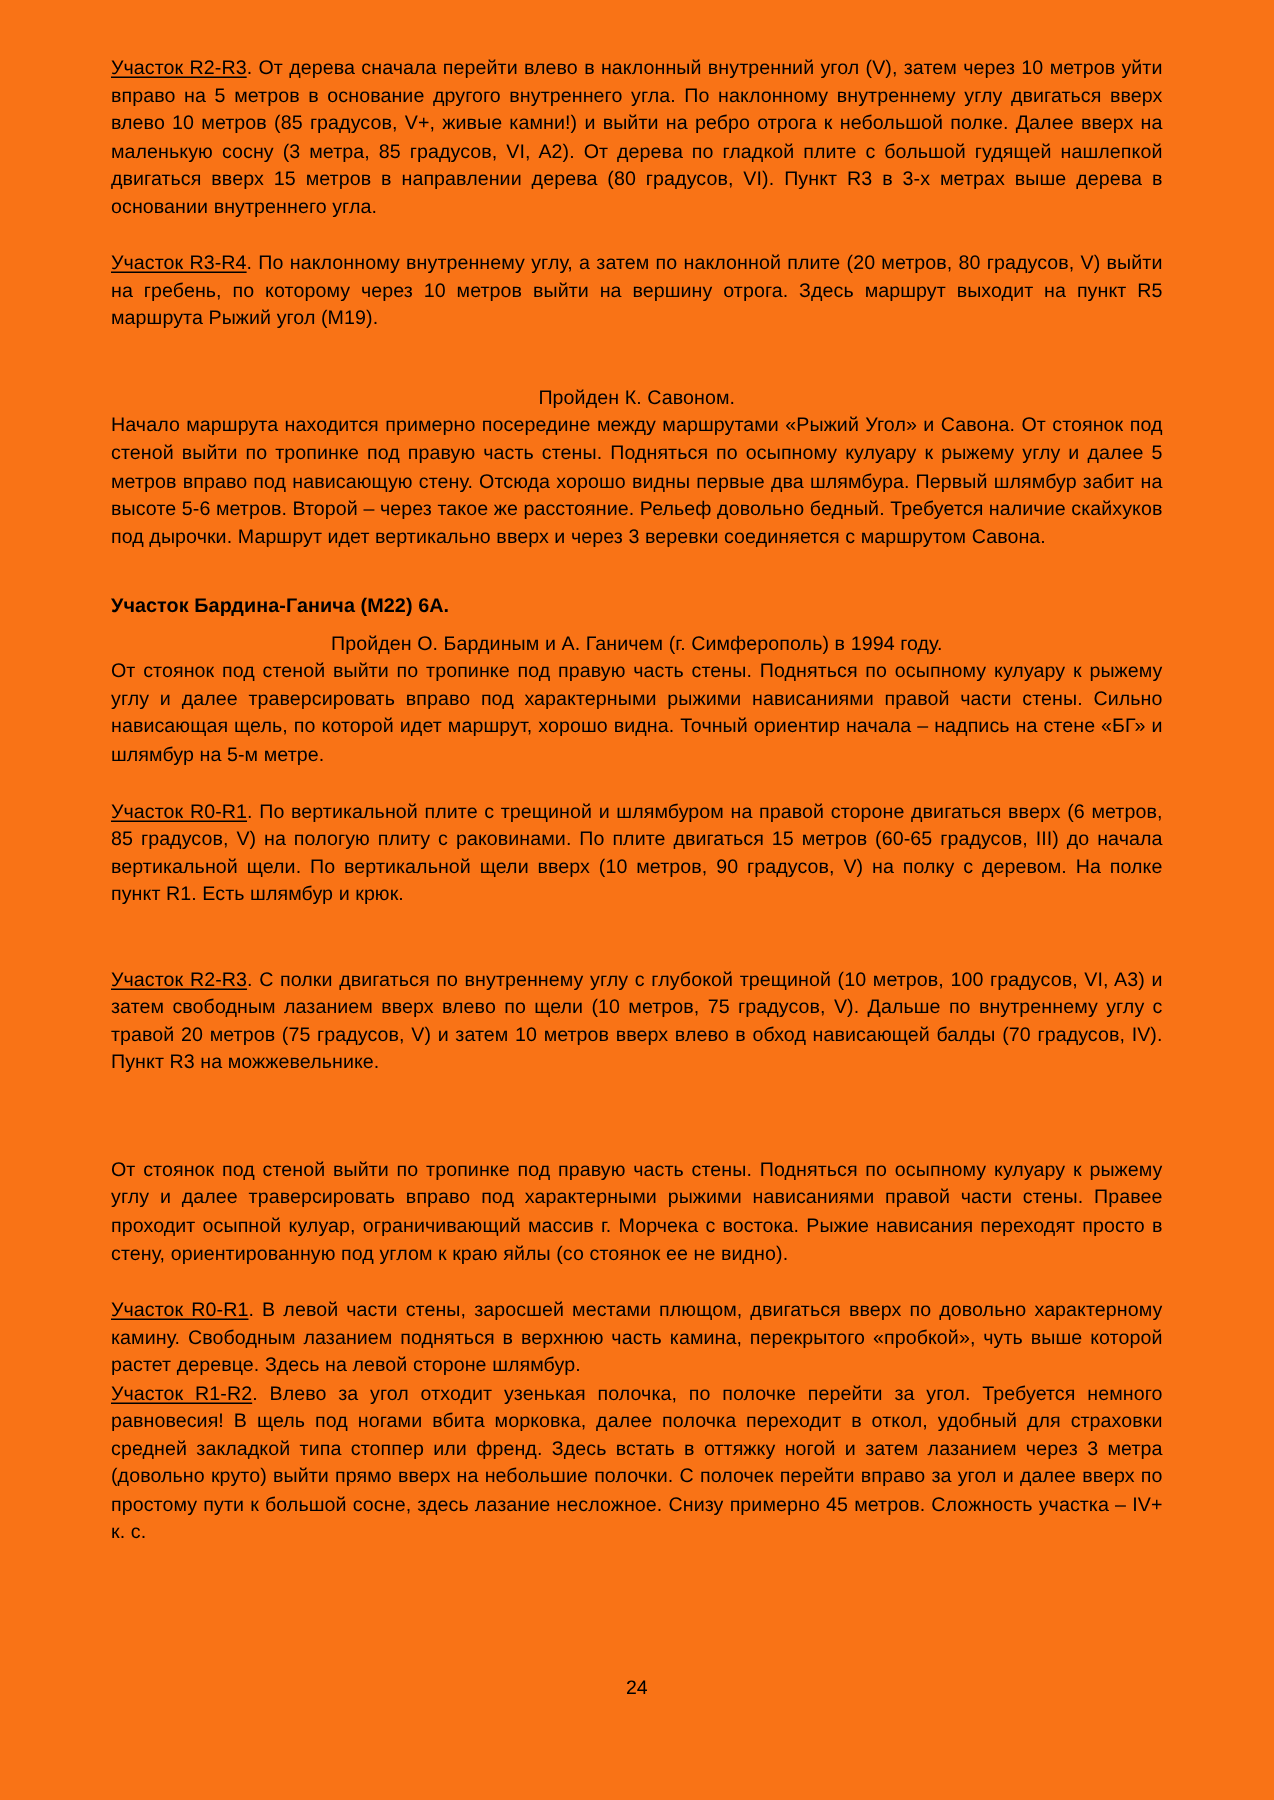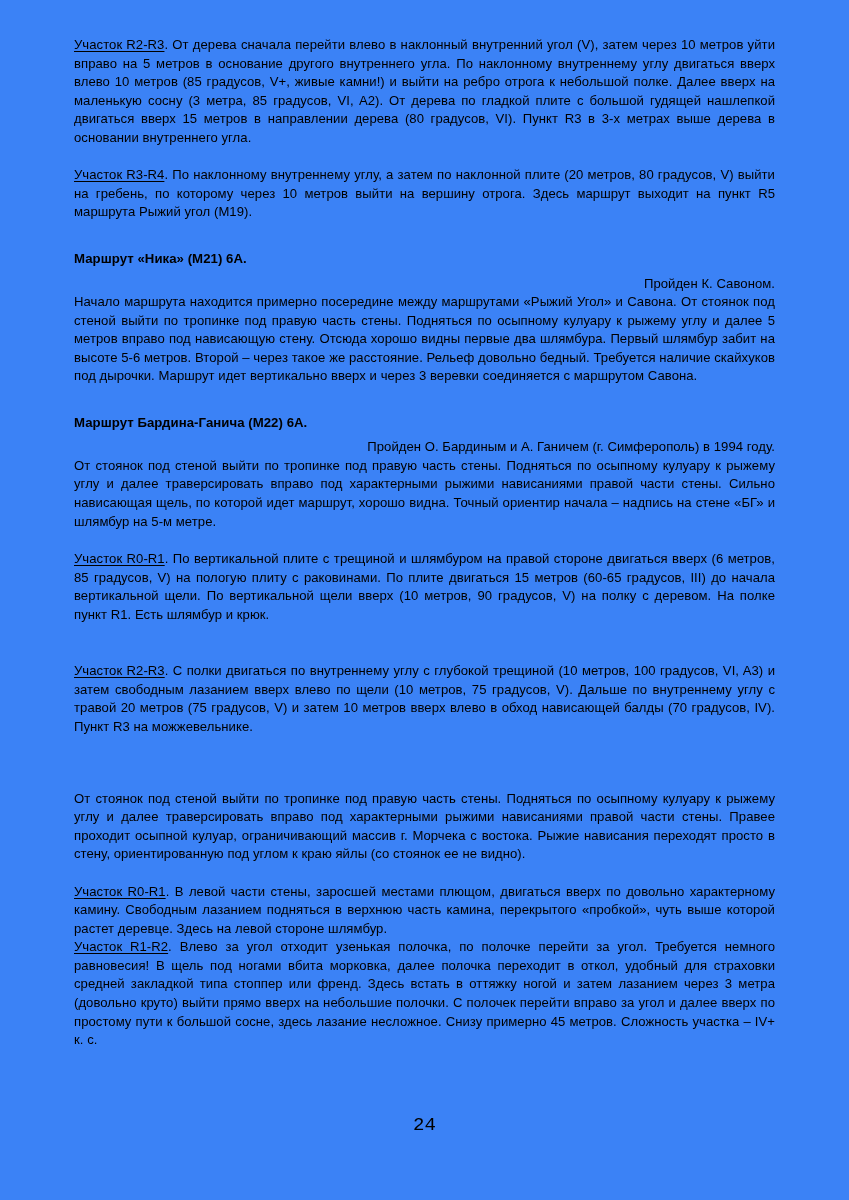--- a/index.html
+++ b/index.html
@@ -12,37 +12,37 @@
     width: 849px;
     height: 1200px;
     font-family: "Liberation Sans", sans-serif;
     color: #000000;
     -webkit-font-smoothing: none;
   }
   .page {
     position: relative;
     width: 849px;
     height: 1200px;
-    background: #3b82f6;
+    background: #f97316;
     box-sizing: border-box;
     padding: 36px 74px 0 74px;
   }
   .content {
     width: 701px;
   }
   p {
     margin: 0;
     font-size: 13.1px;
     line-height: 18.55px;
     text-align: justify;
     text-justify: inter-word;
     letter-spacing: 0.05px;
   }
   p.tight {
-    text-align: right;
+    text-align: center;
   }
   .gap-lg { height: 19px; }
   .gap-xl { height: 28px; }
   .gap-sm { height: 6px; }
   h2.route-heading {
     margin: 0;
     font-size: 13.2px;
     line-height: 18.6px;
     font-weight: bold;
     text-align: left;
@@ -51,47 +51,46 @@
   .u {
     text-decoration: underline;
     text-underline-offset: 1.5px;
   }
   .pagenum {
     position: absolute;
     left: 0;
     right: 0;
     top: 1117px;
     text-align: center;
-    font-family: Liberation Mono, monospace;
-    font-size: 19px;
+    font-family: Liberation Sans, sans-serif;
+    font-size: 13px;
     line-height: 16px;
   }
 </style>
 </head>
 <body>
 
 <div class="page">
   <div class="content">
 
     <p><span class="u">Участок R2-R3</span><span>. От дерева сначала перейти влево в наклонный внутренний угол (V), затем через 10 метров уйти вправо на 5 метров в основание другого внутреннего угла. По наклонному внутреннему углу двигаться вверх влево 10 метров (85 градусов, V+, живые камни!) и выйти на ребро отрога к небольшой полке. Далее вверх на маленькую сосну (3 метра, 85 градусов, VI, A2). От дерева по гладкой плите с большой гудящей нашлепкой двигаться вверх 15 метров в направлении дерева (80 градусов, VI). Пункт R3 в 3-х метрах выше дерева в основании внутреннего угла.</span></p>
 
     <div class="gap-lg"></div>
 
     <p><span class="u">Участок R3-R4</span><span>. По наклонному внутреннему углу, а затем по наклонной плите (20 метров, 80 градусов, V) выйти на гребень, по которому через 10 метров выйти на вершину отрога. Здесь маршрут выходит на пункт R5 маршрута Рыжий угол (M19).</span></p>
 
     <div class="gap-xl"></div>
 
-    <h2 class="route-heading">Маршрут «Ника» (М21) 6А.</h2>
     <div class="gap-sm"></div>
     <p class="tight">Пройден К. Савоном.</p>
     <p>Начало маршрута находится примерно посередине между маршрутами «Рыжий Угол» и Савона. От стоянок под стеной выйти по тропинке под правую часть стены. Подняться по осыпному кулуару к рыжему углу и далее 5 метров вправо под нависающую стену. Отсюда хорошо видны первые два шлямбура. Первый шлямбур забит на высоте 5-6 метров. Второй – через такое же расстояние. Рельеф довольно бедный. Требуется наличие скайхуков под дырочки. Маршрут идет вертикально вверх и через 3 веревки соединяется с маршрутом Савона.</p>
 
     <div class="gap-xl"></div>
 
-    <h2 class="route-heading">Маршрут Бардина-Ганича (М22) 6А.</h2>
+    <h2 class="route-heading">Участок Бардина-Ганича (М22) 6А.</h2>
     <div class="gap-sm"></div>
     <p class="tight">Пройден О. Бардиным и А. Ганичем (г. Симферополь) в 1994 году.</p>
     <p>От стоянок под стеной выйти по тропинке под правую часть стены. Подняться по осыпному кулуару к рыжему углу и далее траверсировать вправо под характерными рыжими нависаниями правой части стены. Сильно нависающая щель, по которой идет маршрут, хорошо видна. Точный ориентир начала – надпись на стене «БГ» и шлямбур на 5-м метре.</p>
 
     <div class="gap-lg"></div>
 
     <p><span class="u">Участок R0-R1</span><span>. По вертикальной плите с трещиной и шлямбуром на правой стороне двигаться вверх (6 метров, 85 градусов, V) на пологую плиту с раковинами. По плите двигаться 15 метров (60-65 градусов, III) до начала вертикальной щели. По вертикальной щели вверх (10 метров, 90 градусов, V) на полку с деревом. На полке пункт R1. Есть шлямбур и крюк.</span></p>
 
     <div class="gap-lg"></div>
 

